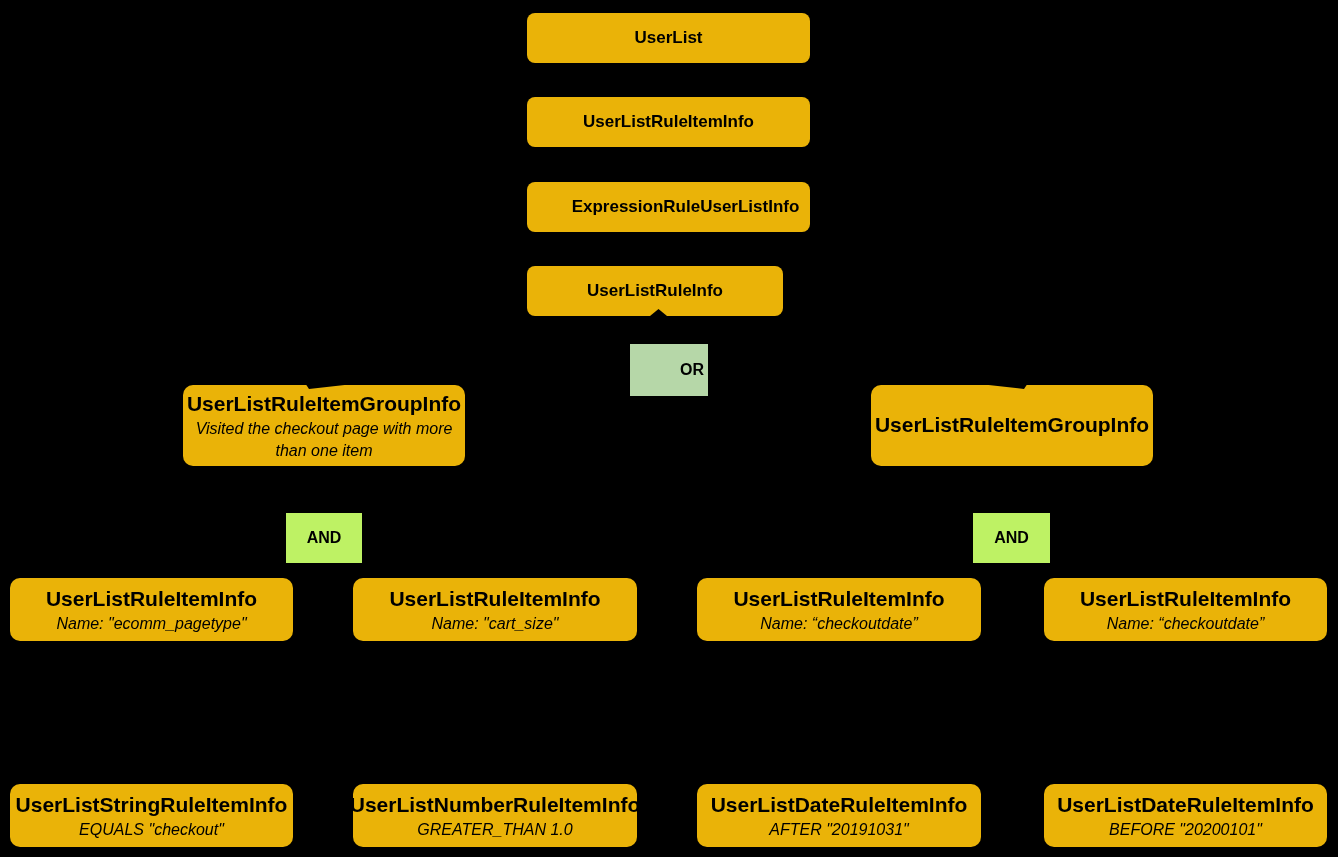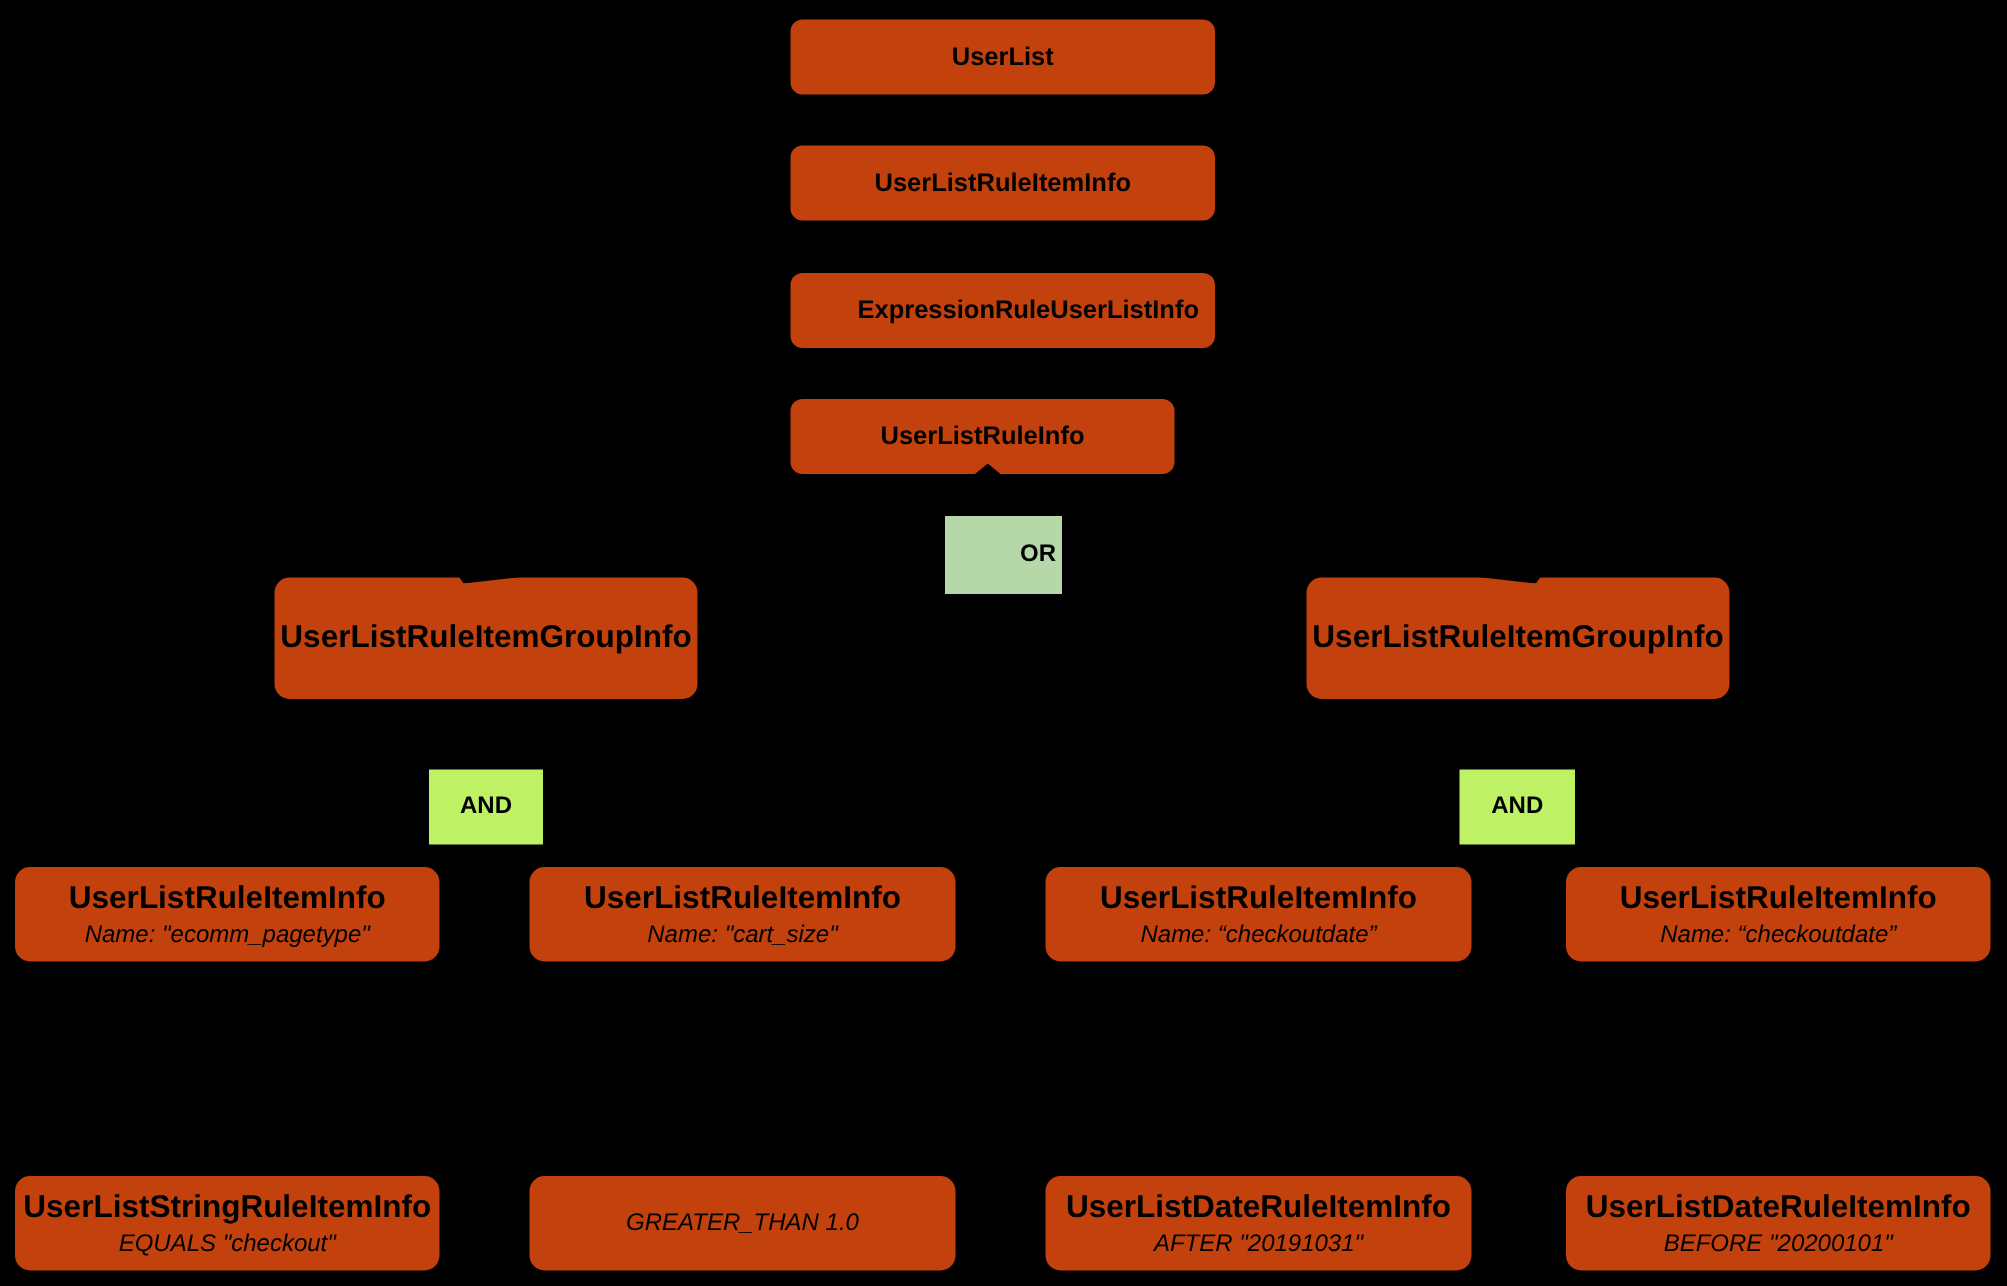--- a/index.html
+++ b/index.html
@@ -6,21 +6,21 @@
   body{
     width:1338px;height:857px;
     background:#000;
     position:relative;
     font-family:"Liberation Sans", sans-serif;
     color:#000;
     overflow:hidden;
   }
   .node{
     position:absolute;
-    background:#c2410c;
+    background:#eab308;
     border-radius:8px;
     display:flex;
     flex-direction:column;
     align-items:center;
     justify-content:center;
     text-align:center;
     box-sizing:border-box;
     padding:2px 10px;
   }
   .node .title{
@@ -94,20 +94,21 @@
   <div class="title">ExpressionRuleUserListInfo</div>
 </div>
 <div class="node" id="chain-3">
   <div class="title">UserListRuleInfo</div>
 </div>
 
 <div class="opbox op-or" id="or-box">OR</div>
 
 <div class="node" id="group-0">
   <div class="title-sm">UserListRuleItemGroupInfo</div>
+  <div class="detail">Visited the checkout page with more than one item</div>
 </div>
 <div class="node" id="group-1">
   <div class="title-sm">UserListRuleItemGroupInfo</div>
 </div>
 
 <div class="opbox op-and" id="and-0">AND</div>
 <div class="opbox op-and" id="and-1">AND</div>
 
 <div class="node" id="rule-0">
   <div class="title-sm">UserListRuleItemInfo</div>
@@ -124,20 +125,21 @@
 <div class="node" id="rule-3">
   <div class="title-sm">UserListRuleItemInfo</div>
   <div class="detail">Name: “checkoutdate”</div>
 </div>
 
 <div class="node" id="leaf-0">
   <div class="title-sm">UserListStringRuleItemInfo</div>
   <div class="detail">EQUALS "checkout"</div>
 </div>
 <div class="node" id="leaf-1">
+  <div class="title-sm">UserListNumberRuleItemInfo</div>
   <div class="detail">GREATER_THAN 1.0</div>
 </div>
 <div class="node" id="leaf-2">
   <div class="title-sm">UserListDateRuleItemInfo</div>
   <div class="detail">AFTER "20191031"</div>
 </div>
 <div class="node" id="leaf-3">
   <div class="title-sm">UserListDateRuleItemInfo</div>
   <div class="detail">BEFORE "20200101"</div>
 </div>

